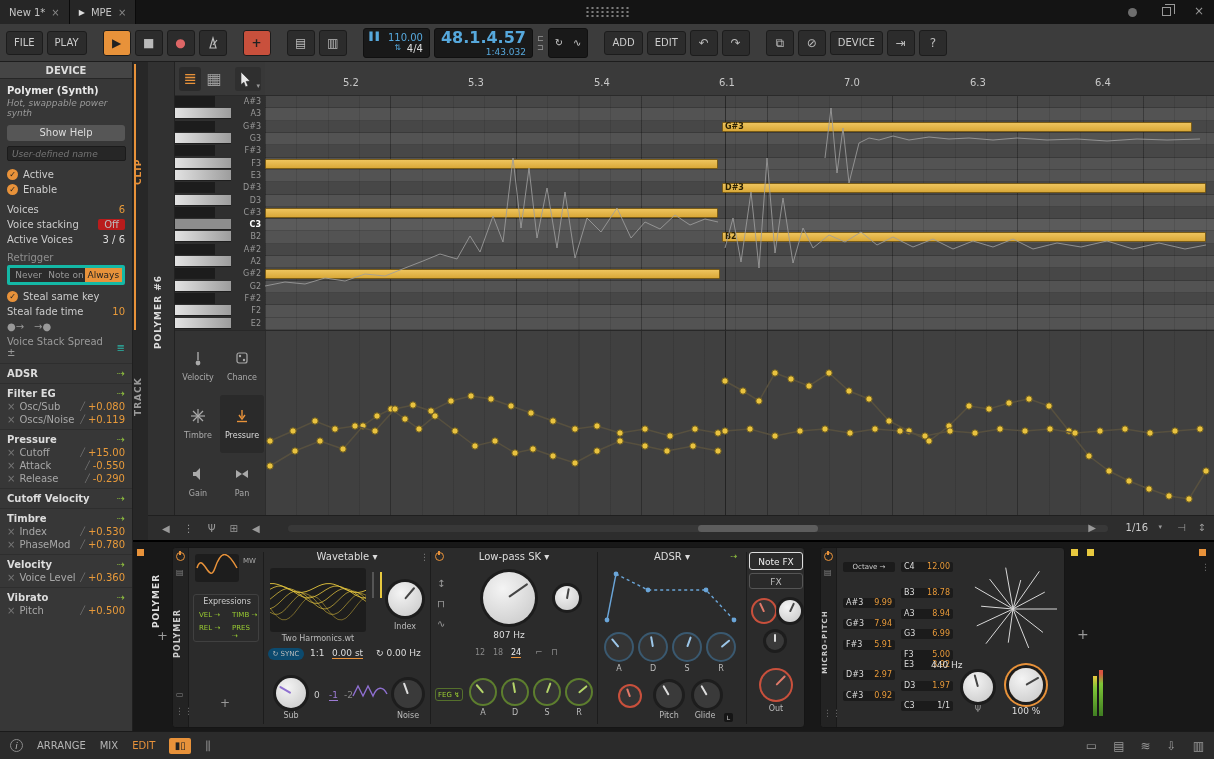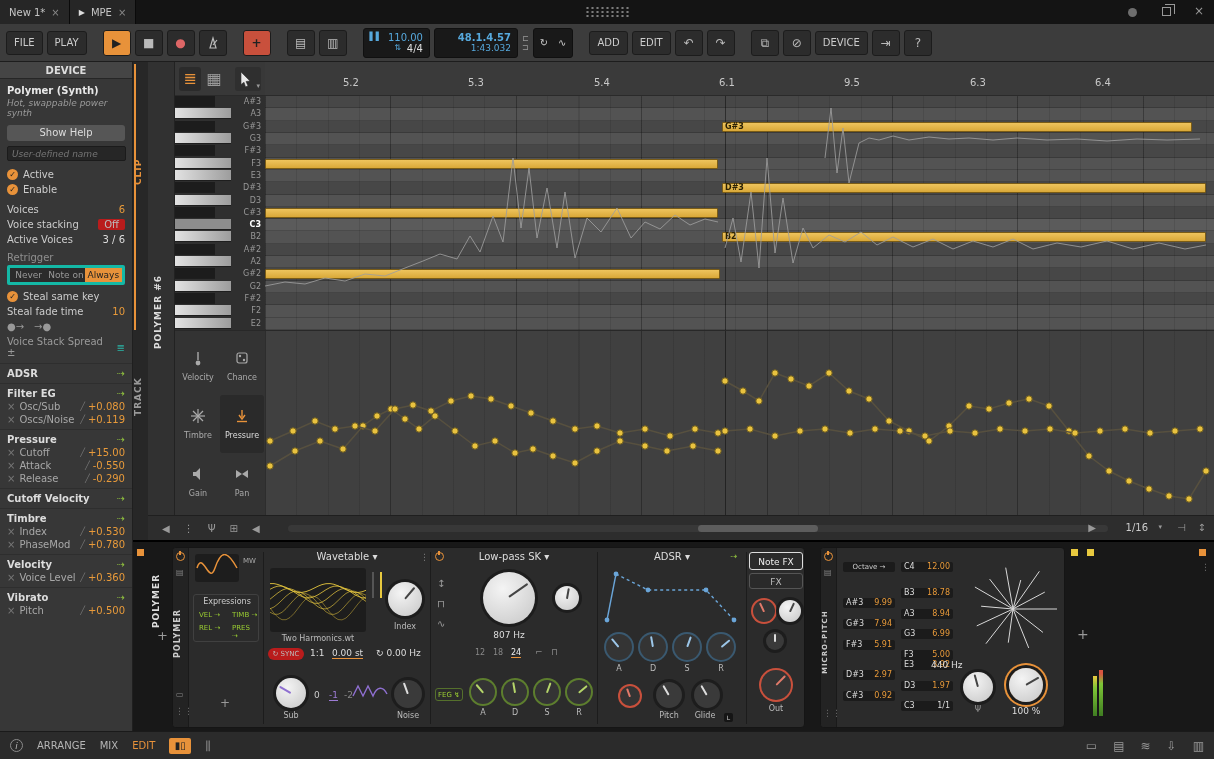--- a/index.html
+++ b/index.html
@@ -143,21 +143,21 @@
     <div style="display:flex;gap:6px;justify-content:flex-end">
       <span class="blue" style="font-size:8px">▌▌</span>
       <span class="blue">110.00</span>
     </div>
     <div style="display:flex;gap:6px;justify-content:flex-end">
       <span class="blue" style="font-size:8px">⇅</span>
       <span style="color:#ddd">4/4</span>
     </div>
   </div>
   <div class="disp" style="min-width:84px;align-items:flex-end">
-    <span class="blue" style="font-size:10px;font-weight:bold">48.1.4.57</span>
+    <span class="blue" style="font-size:16px;font-weight:bold">48.1.4.57</span>
     <span class="blue" style="font-size:9px">1:43.032</span>
   </div>
   <div style="display:flex;flex-direction:column;font-size:8px;color:#999;line-height:9px">
     <span>⊏</span>
     <span>⊐</span>
   </div>
   <div class="disp" style="flex-direction:row;gap:10px;align-items:center">
     <span>↻</span>
     <span>∿</span>
   </div>
@@ -366,21 +366,21 @@
           <path d="M2 1 L11 10 L7 10.5 L9 15 L6.5 15.8 L5 11.3 L2 13.5 Z" fill="#e8e8e8" stroke="#333" stroke-width="0.6"></path>
         </svg>
       <span class="a" style="right:1px;bottom:1px;font-size:7px;color:#999">▾</span>
     </div>
   </div>
   <div id="ruler">
       <div class="rlab" style="left: 78px;">5.2</div>
       <div class="rlab" style="left: 203px;">5.3</div>
       <div class="rlab" style="left: 329px;">5.4</div>
       <div class="rlab" style="left: 454px;">6.1</div>
-      <div class="rlab" style="left: 579px;">9.5</div>
+      <div class="rlab" style="left: 579px;">7.0</div>
       <div class="rlab" style="left: 705px;">6.3</div>
       <div class="rlab" style="left: 830px;">6.4</div>
     </div>
   <div id="keys">
       <div class="krow" style="top: 0px;">
         <div class="kbar" style="width: 40px; background: rgb(28, 28, 28);"></div>
         <div class="klab">A#3</div>
       </div>
       <div class="krow" style="top: 12.316px;">
         <div class="kbar" style="width: 56px; background: linear-gradient(90deg, rgb(226, 226, 226), rgb(157, 157, 157));"></div>
@@ -699,21 +699,21 @@
             <polyline points="0,21.3 4,19.3 8,18.1 12,18.1 16,19.3 20,21.3 24,23.9 28,26.5 32,28.6 36,29.8 40,29.9 44,28.8 48,26.8 52,24.3 56,21.7 60,19.5 64,18.2 68,18.1 72,19.1 76,21.0 80,23.5 84,26.2 88,28.4 92,29.7 96,29.9" fill="none" stroke="#e6c63e" stroke-width="1" opacity="0.81"></polyline>
             <polyline points="0,15.6 4,15.6 8,16.5 12,18.0 16,20.0 20,21.9 24,23.5 28,24.4 32,24.4 36,23.6 40,22.1 44,20.2 48,18.2 52,16.6 56,15.7 60,15.6 64,16.3 68,17.8 72,19.7 76,21.7 80,23.3 84,24.3 88,24.5 92,23.8 96,22.3" fill="none" stroke="#e6c63e" stroke-width="1" opacity="0.8999999999999999"></polyline>
           </svg></div>
         <div class="a sl" style="left: 6px; top: 86px; width: 96px;">Two Harmonics.wt</div>
         <div class="a" style="left: 108px; top: 24px; width: 2px; height: 26px; background: rgb(85, 85, 85);"></div>
         <div class="a" style="left: 116px; top: 24px; width: 2px; height: 26px; background: rgb(232, 201, 63);"></div>
         <div class="a knob kwhite" style="left: 124px; top: 34px; width: 34px; height: 34px;">
           <i style="transform: rotate(40deg);"></i>
         </div>
         <div class="a sl" style="left: 118px; top: 74px; width: 46px;">Index</div>
-        <div class="a" style="left: 4px; top: 100px; width: 36px; height: 12px; background: #b91c1c; border-radius: 6px; color: rgb(187, 187, 187); font-size: 7px; text-align: center; line-height: 12px;">↻ SYNC</div>
+        <div class="a" style="left: 4px; top: 100px; width: 36px; height: 12px; background: #0c4a6e; border-radius: 6px; color: rgb(187, 187, 187); font-size: 7px; text-align: center; line-height: 12px;">↻ SYNC</div>
         <div class="a" style="left: 46px; top: 100px; font-size: 9px; color: rgb(221, 221, 221);">1:1</div>
         <div class="a" style="left: 68px; top: 100px; font-size: 9px; color: rgb(221, 221, 221); border-bottom: 1px solid rgb(232, 146, 58);">0.00 st</div>
         <div class="a" style="left: 112px; top: 100px; font-size: 9px; color: rgb(221, 221, 221);">↻ 0.00 Hz</div>
         <div class="a knob kwhite" style="left: 12px; top: 130px; width: 30px; height: 30px;">
           <i style="transform: rotate(-60deg); background: rgb(142, 111, 208);"></i>
         </div>
         <div class="a sl" style="left: 6px; top: 163px; width: 42px;">Sub</div>
         <div class="a" style="left: 50px; top: 142px; font-size: 9px; color: rgb(204, 204, 204);">0</div>
         <div class="a" style="left: 65px; top: 142px; font-size: 9px; color: rgb(156, 123, 212); border-bottom: 1px solid rgb(156, 123, 212);">-1</div>
         <div class="a" style="left: 80px; top: 142px; font-size: 9px; color: rgb(136, 136, 136);">-2</div>

